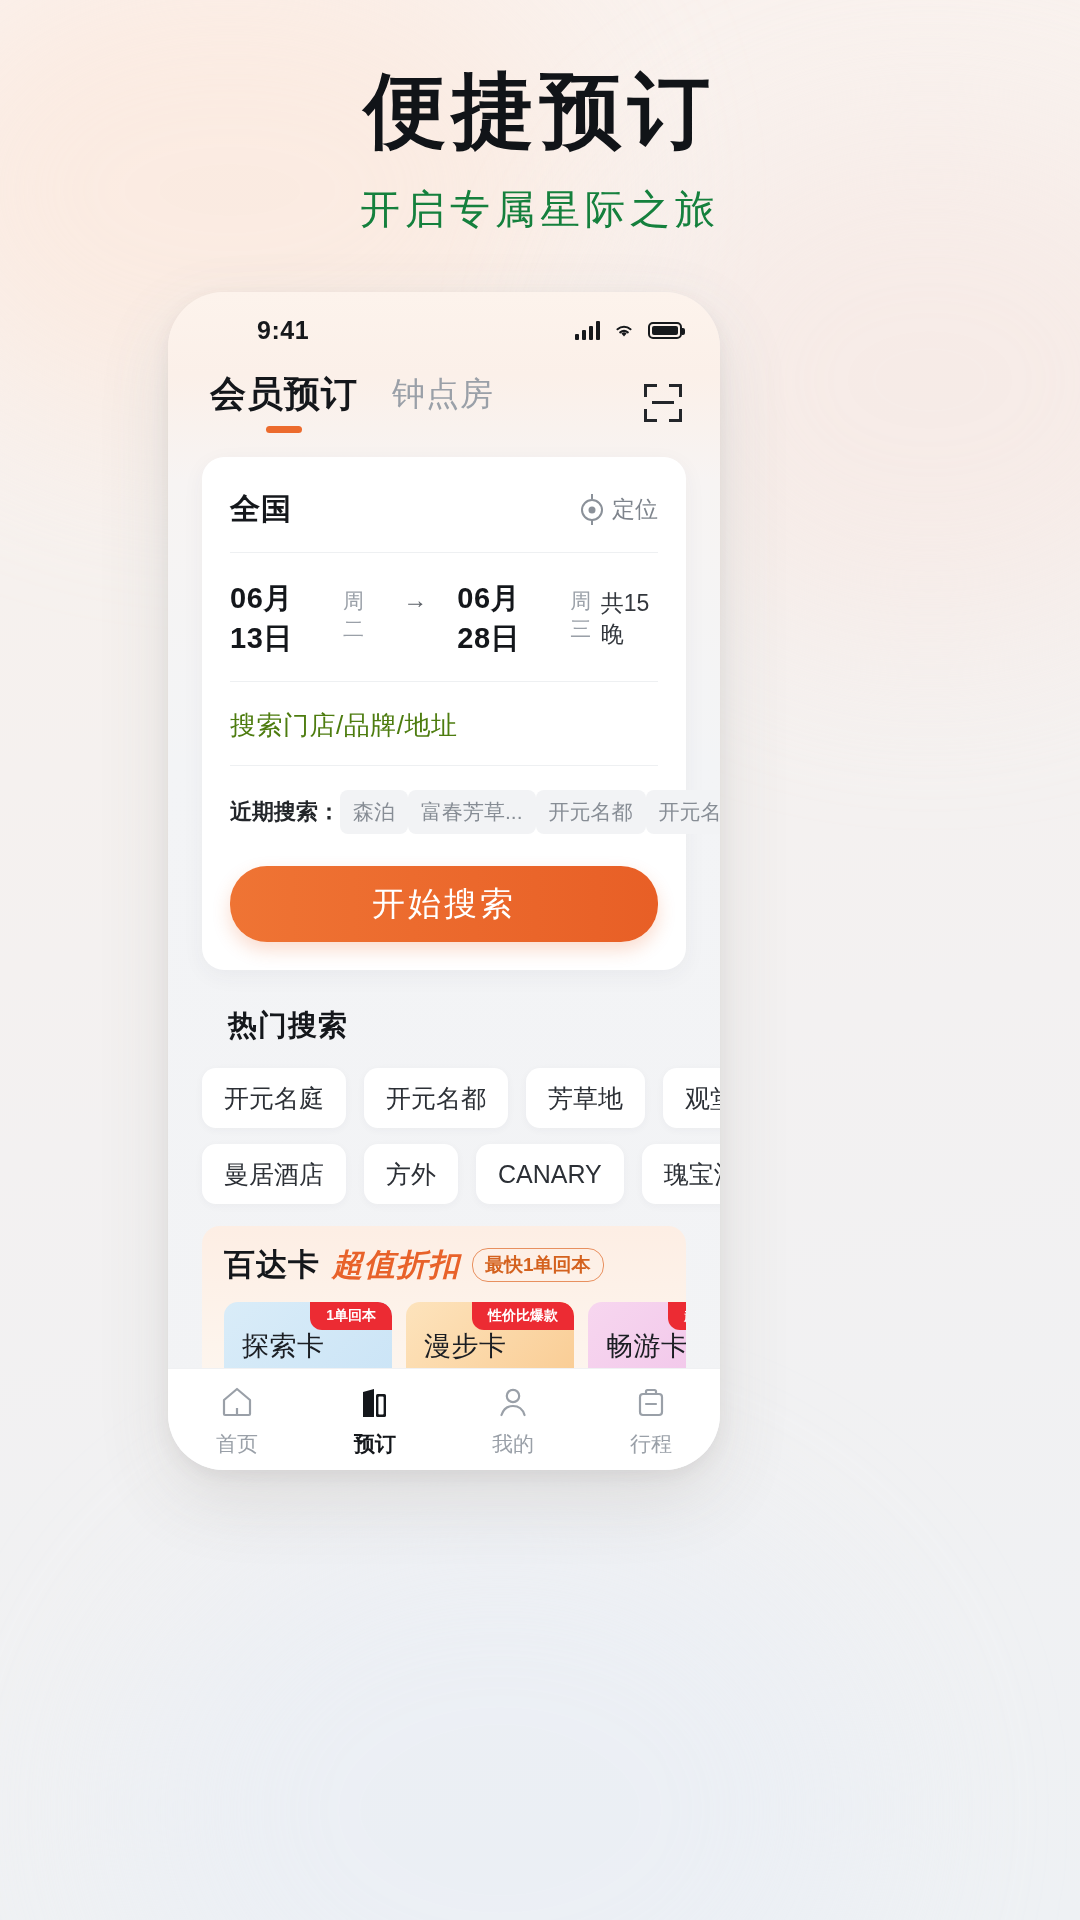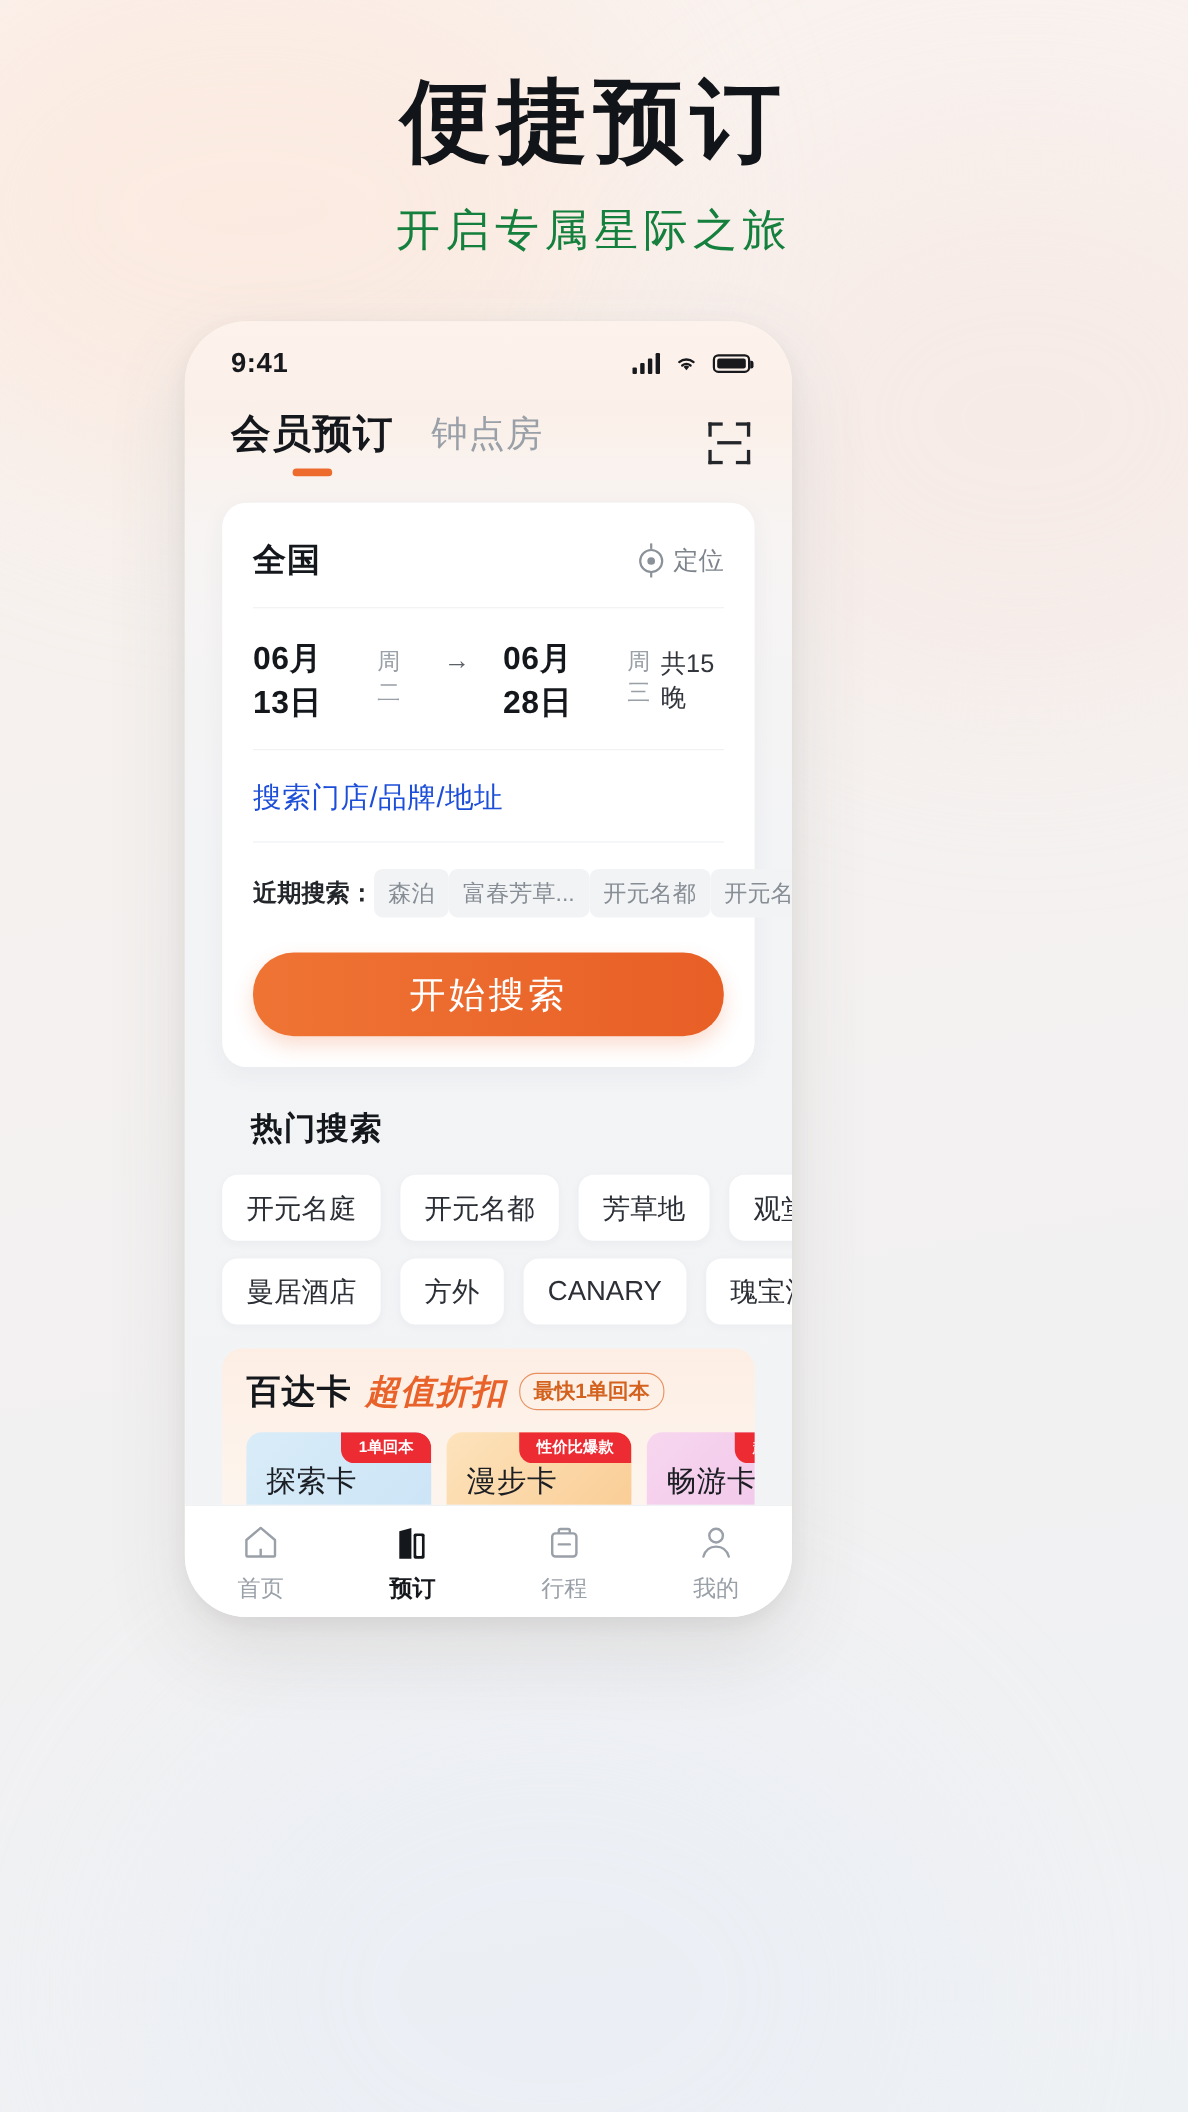--- a/index.html
+++ b/index.html
@@ -30,21 +30,21 @@
     position:absolute;z-index:3;left:168px;top:292px;width:552px;height:1178px;
     border-radius:56px;
     background:linear-gradient(180deg,#fdf3ec 0%,#fbf0e9 7%,#f7f4f3 16%,#f3f4f6 40%,#f2f3f5 100%);
     box-shadow:0 28px 70px rgba(90,80,75,.16), 0 6px 18px rgba(90,80,75,.08);
     overflow:hidden;
   }
   .status{
     height:62px;display:flex;align-items:center;justify-content:space-between;
     padding:14px 38px 0 42px;
   }
-  .status-time{font-size:25px;font-weight:600;color:#17191c;letter-spacing:.5px;}
+  .status-time{font-size:25px;font-weight:600;color:#17191c;letter-spacing:.5px;margin-left:47px;}
   .status-icons{display:flex;align-items:center;gap:12px;}
   .sig{display:flex;align-items:flex-end;gap:3px;height:19px;}
   .sig i{display:block;width:4px;background:#17191c;border-radius:1px;}
   .sig i:nth-child(1){height:6px;} .sig i:nth-child(2){height:10px;}
   .sig i:nth-child(3){height:14px;} .sig i:nth-child(4){height:19px;}
   .wifi{width:24px;height:18px;position:relative;}
   .batt{width:34px;height:17px;border:2px solid #17191c;border-radius:5px;position:relative;}
   .batt::after{content:"";position:absolute;right:-5px;top:4px;width:3px;height:7px;background:#17191c;border-radius:0 2px 2px 0;}
   .batt i{position:absolute;left:2px;top:2px;bottom:2px;right:2px;background:#17191c;border-radius:2px;}
 
@@ -77,21 +77,21 @@
   .loc-ico{width:22px;height:22px;border:2px solid #8b9199;border-radius:50%;position:relative;}
   .loc-ico::before{content:"";position:absolute;left:50%;top:50%;transform:translate(-50%,-50%);width:7px;height:7px;background:#8b9199;border-radius:50%;}
   .loc-ico::after{content:"";position:absolute;left:50%;top:-7px;transform:translateX(-50%);width:2px;height:5px;background:#8b9199;box-shadow:0 26px 0 #8b9199;}
 
   .dates{display:flex;align-items:baseline;gap:22px;}
   .d-main{font-size:29px;font-weight:800;color:#14171b;letter-spacing:.5px;}
   .d-week{font-size:21px;color:#9aa0a8;}
   .d-arrow{font-size:24px;color:#5c6168;margin:0 8px;}
   .nights{font-size:23px;color:#33373d;font-weight:500;}
 
-  .ph{font-size:26px;color:#1d4ed8;letter-spacing:.5px;}
+  .ph{font-size:26px;color:#4d7c0f;letter-spacing:.5px;}
   .recent{display:flex;align-items:center;padding:24px 0 6px;flex-wrap:nowrap;}
   .recent-label{font-size:22px;color:#23262a;font-weight:700;white-space:nowrap;}
   .chip-sm{
     background:#f2f3f5;border-radius:8px;padding:8px 13px;font-size:21px;color:#878d95;
     white-space:nowrap;
   }
   .search-btn{
     margin-top:26px;height:76px;border-radius:37px;
     background:linear-gradient(90deg,#ef7434 0%,#e85f26 100%);
     color:#fff;font-size:33px;font-weight:400;letter-spacing:3px;
@@ -317,31 +317,31 @@
             <path d="M7 9l11-3v28H7V9z" fill="#14171b"></path>
             <rect x="20" y="11" width="10" height="23" rx="1.6" fill="#14171b"></rect>
             <rect x="22.4" y="13.4" width="5.2" height="18.2" rx="1" fill="#fff"></rect>
           </svg>
       </span>
       <span class="bn-label">预订</span>
     </div>
     <div class="bn">
       <span class="ico">
         <svg viewBox="0 0 38 38" width="38" height="38">
+            <circle cx="19" cy="13" r="6.2" fill="none" stroke="#9aa0a8" stroke-width="2.2"></circle>
+            <path d="M7.5 32c1.8-6 6.2-9 11.5-9s9.7 3 11.5 9" fill="none" stroke="#9aa0a8" stroke-width="2.2" stroke-linecap="round"></path>
+          </svg>
+      </span>
+      <span class="bn-label">我的</span>
+    </div>
+    <div class="bn">
+      <span class="ico">
+        <svg viewBox="0 0 38 38" width="38" height="38">
             <rect x="8" y="11" width="22" height="21" rx="3" fill="none" stroke="#9aa0a8" stroke-width="2.2"></rect>
             <path d="M14 11V8.5A1.5 1.5 0 0 1 15.5 7h7A1.5 1.5 0 0 1 24 8.5V11" fill="none" stroke="#9aa0a8" stroke-width="2.2"></path>
             <path d="M14 21h10" stroke="#9aa0a8" stroke-width="2.2" stroke-linecap="round"></path>
           </svg>
       </span>
       <span class="bn-label">行程</span>
     </div>
-    <div class="bn">
-      <span class="ico">
-        <svg viewBox="0 0 38 38" width="38" height="38">
-            <circle cx="19" cy="13" r="6.2" fill="none" stroke="#9aa0a8" stroke-width="2.2"></circle>
-            <path d="M7.5 32c1.8-6 6.2-9 11.5-9s9.7 3 11.5 9" fill="none" stroke="#9aa0a8" stroke-width="2.2" stroke-linecap="round"></path>
-          </svg>
-      </span>
-      <span class="bn-label">我的</span>
-    </div>
   </div>
 
 </div>
 
 </body></html>

